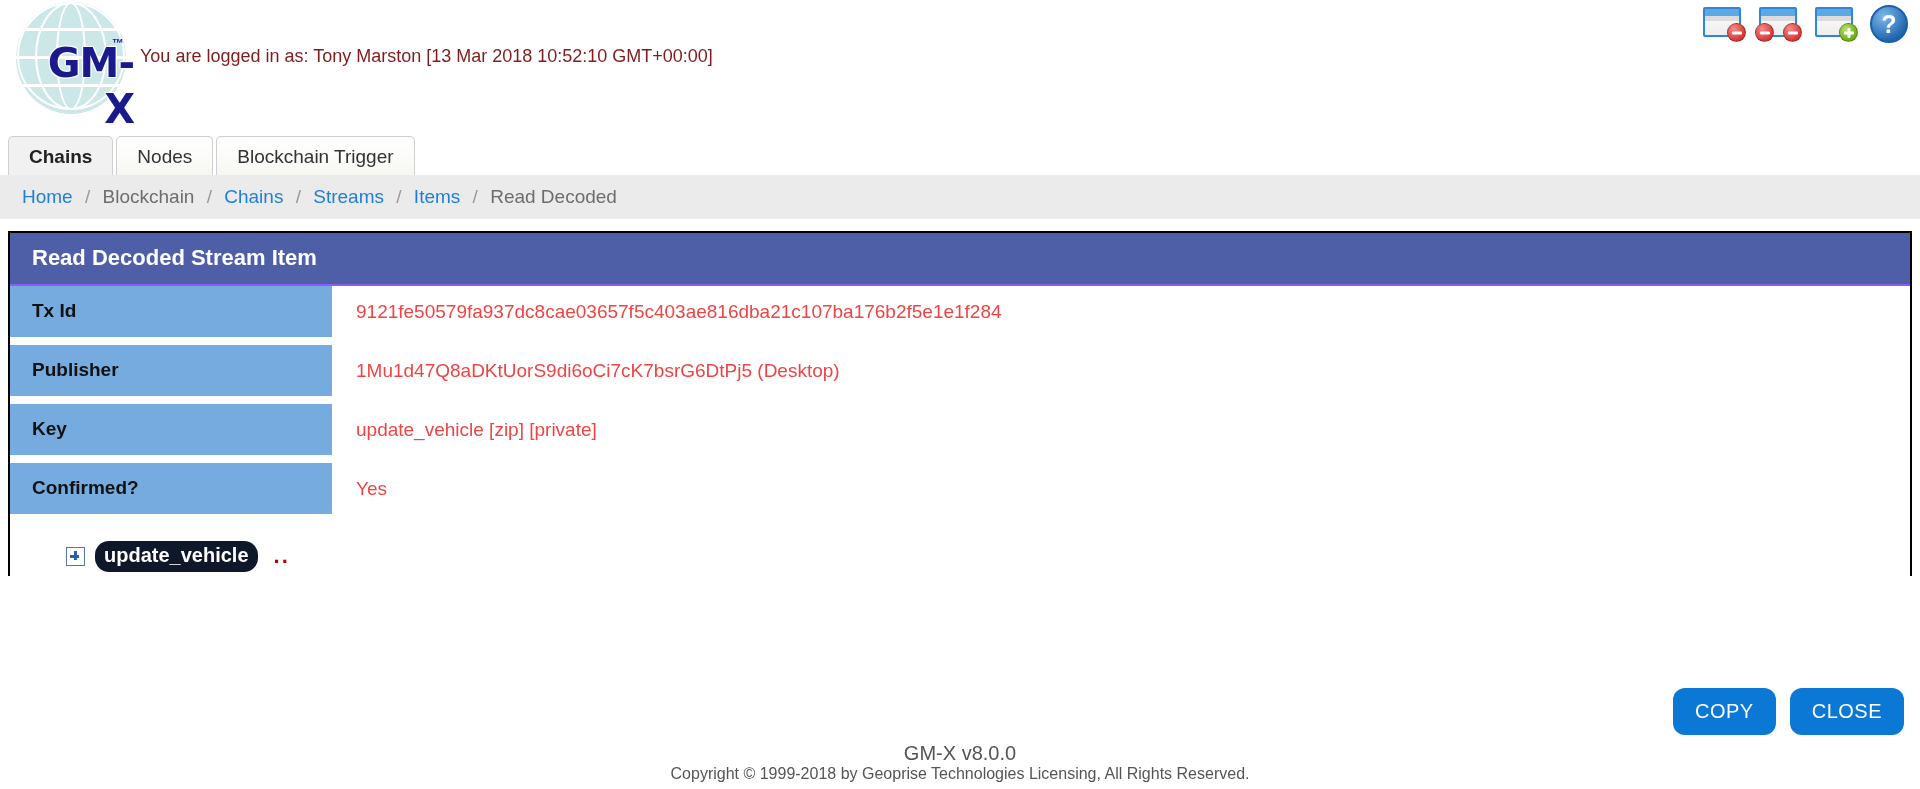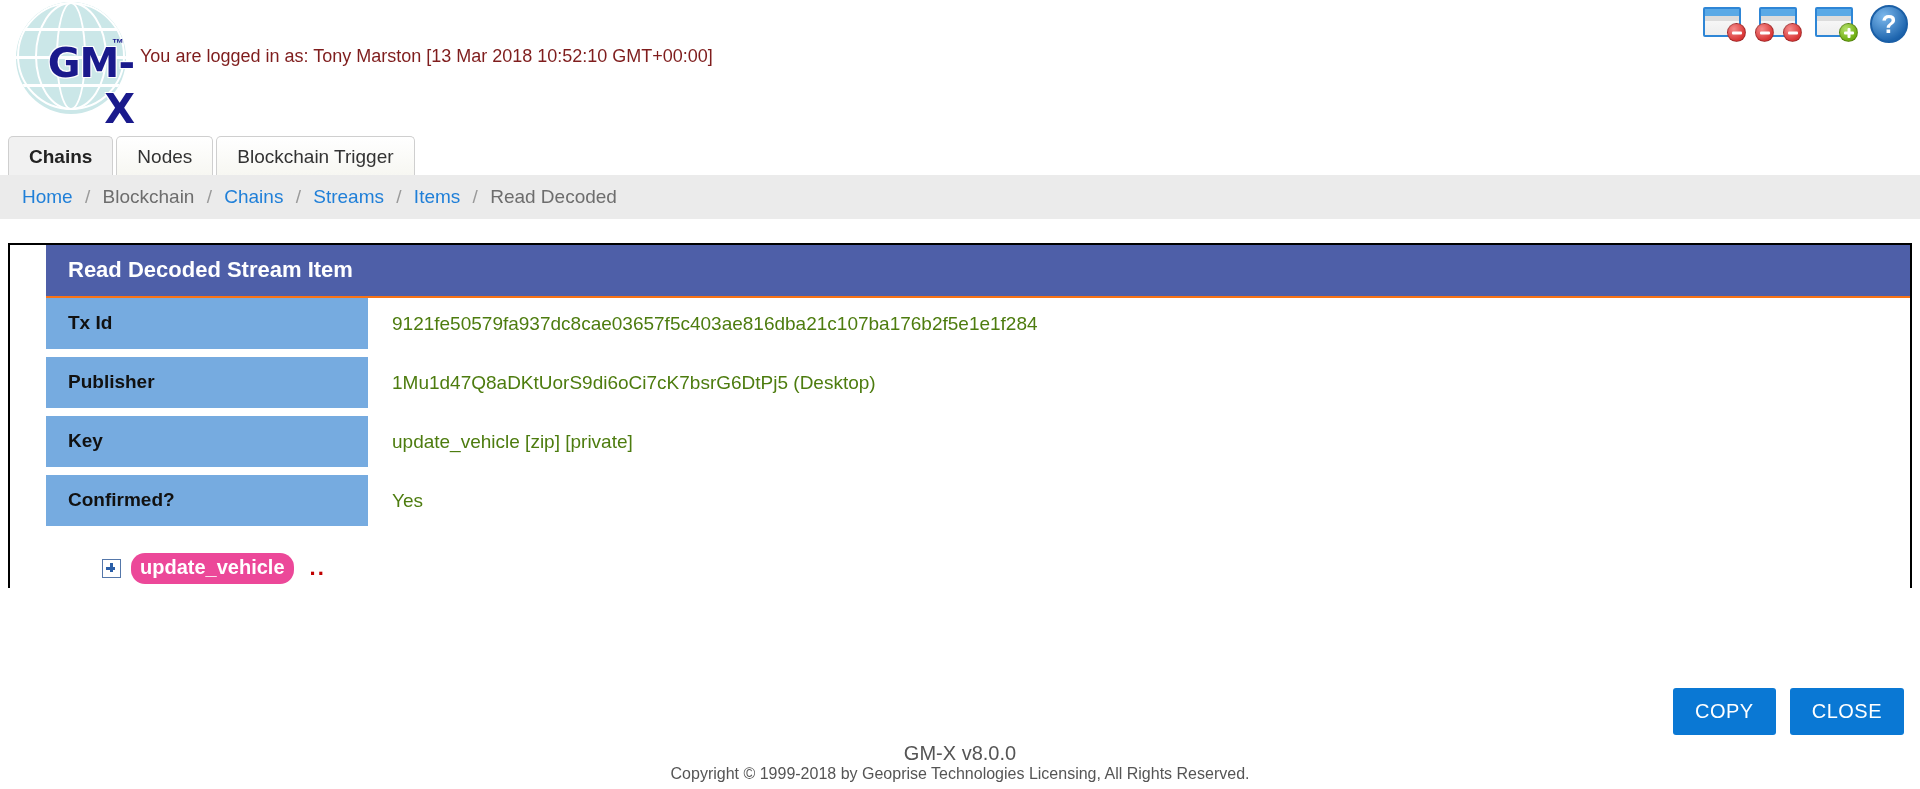--- a/index.html
+++ b/index.html
@@ -216,55 +216,54 @@
     color: #6d6d6d;
   }
   .breadcrumb a {
     color: #1f7fd8;
     text-decoration: none;
   }
   .breadcrumb .sep { color: #9a9a9a; margin: 0 7px; }
 
   
   .panel {
-    margin: 24px 8px 0 8px;
+    margin: 12px 8px 0 8px;
     border: 2px solid #000000;
     border-bottom: none;
     background: #ffffff;
-    padding-left: 36px;
   }
   .panel-title {
     background: #4e5fa8;
     color: #ffffff;
     font-size: 22px;
     font-weight: bold;
     padding: 12px 0 13px 22px;
   }
   .rows {
-    border-top: 2px solid #f97316;
+    border-top: 2px solid #8b5cf6;
   }
   .row {
     display: flex;
     align-items: stretch;
     margin-bottom: 8px;
   }
   .row .label {
     width: 322px;
     min-width: 322px;
     background: #76abe0;
     color: #111111;
     font-weight: bold;
     font-size: 19px;
     padding: 14px 0 15px 22px;
     box-sizing: border-box;
   }
   .row .value {
     flex: 1;
     font-size: 19px;
-    color: #4d7c0f;
+    color: #ef4444;
     padding: 15px 0 0 24px;
     box-sizing: border-box;
     word-break: break-all;
   }
 
   
   .tree {
     padding: 14px 0 0 56px;
     display: flex;
     align-items: center;
@@ -287,21 +286,21 @@
     position: absolute;
     background: #2b5fa8;
   }
   .expander::before {
     left: 3px; top: 7px; width: 9px; height: 3px;
   }
   .expander::after {
     left: 7px; top: 3px; width: 3px; height: 9px;
   }
   .node-chip {
-    background: #ec4899;
+    background: #0f172a;
     color: #ffffff;
     font-weight: bold;
     font-size: 20px;
     padding: 3px 9px 5px 9px;
     border-radius: 14px;
     cursor: pointer;
     line-height: 1.15;
   }
   .node-dots {
     color: #c00000;
@@ -318,21 +317,21 @@
     top: 688px;
     display: flex;
     gap: 14px;
   }
   .btn {
     background: #0a78d4;
     color: #ffffff;
     font-size: 20px;
     letter-spacing: .5px;
     border: none;
-    border-radius: 3px;
+    border-radius: 12px;
     padding: 12px 22px;
     cursor: pointer;
     font-family: "Liberation Sans", sans-serif;
   }
 
   
   .footer {
     position: absolute;
     left: 0;
     right: 0;

